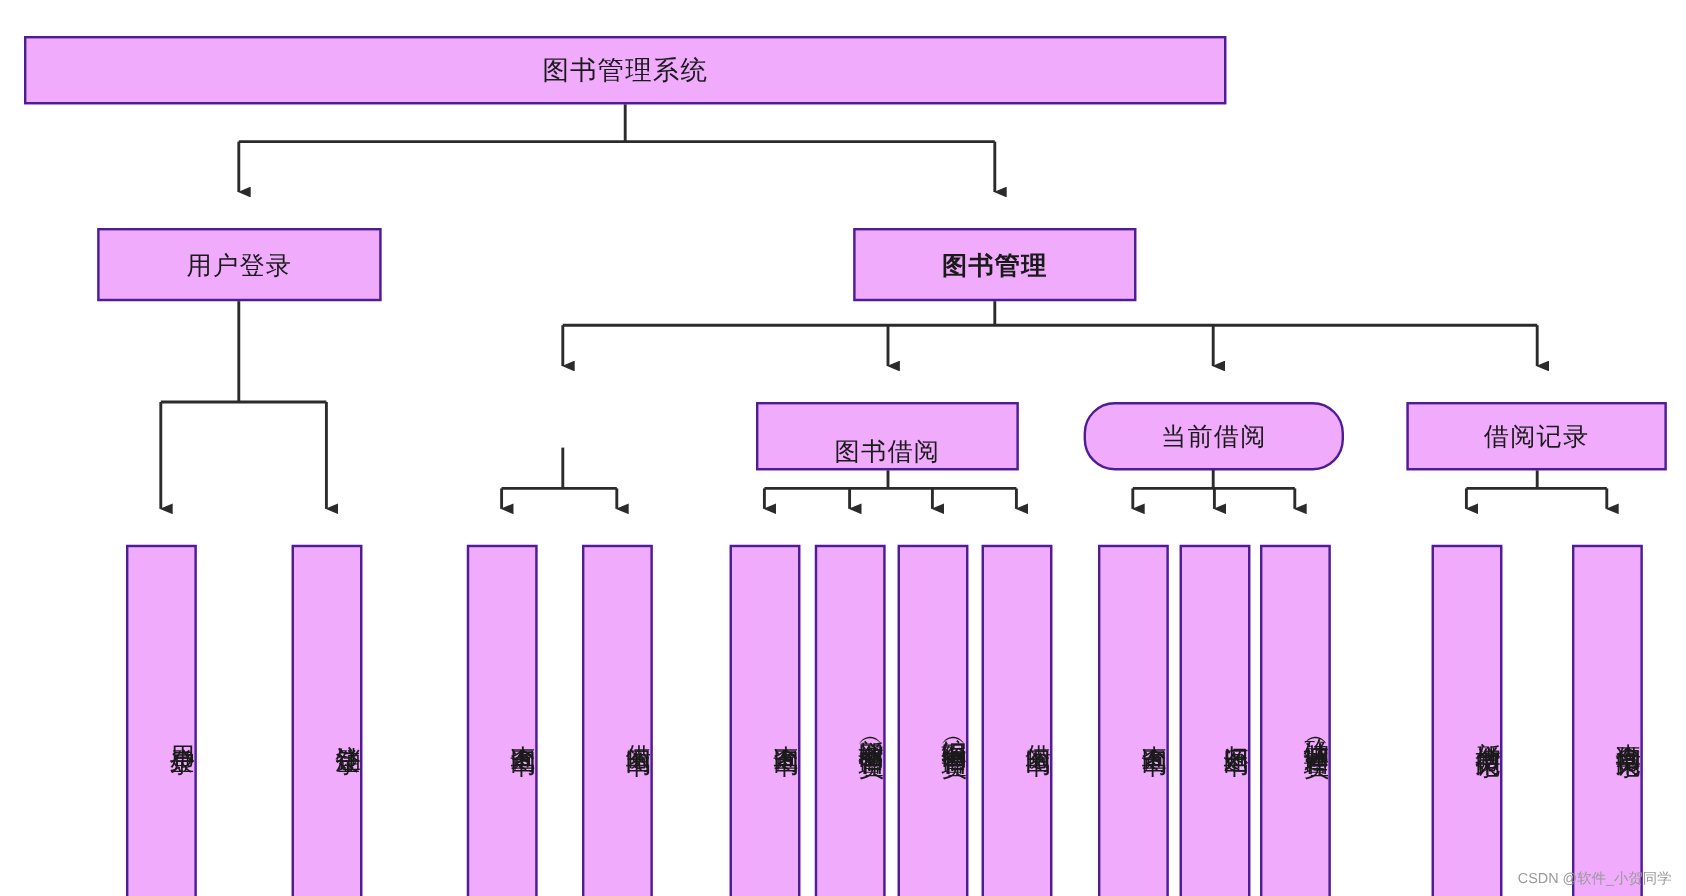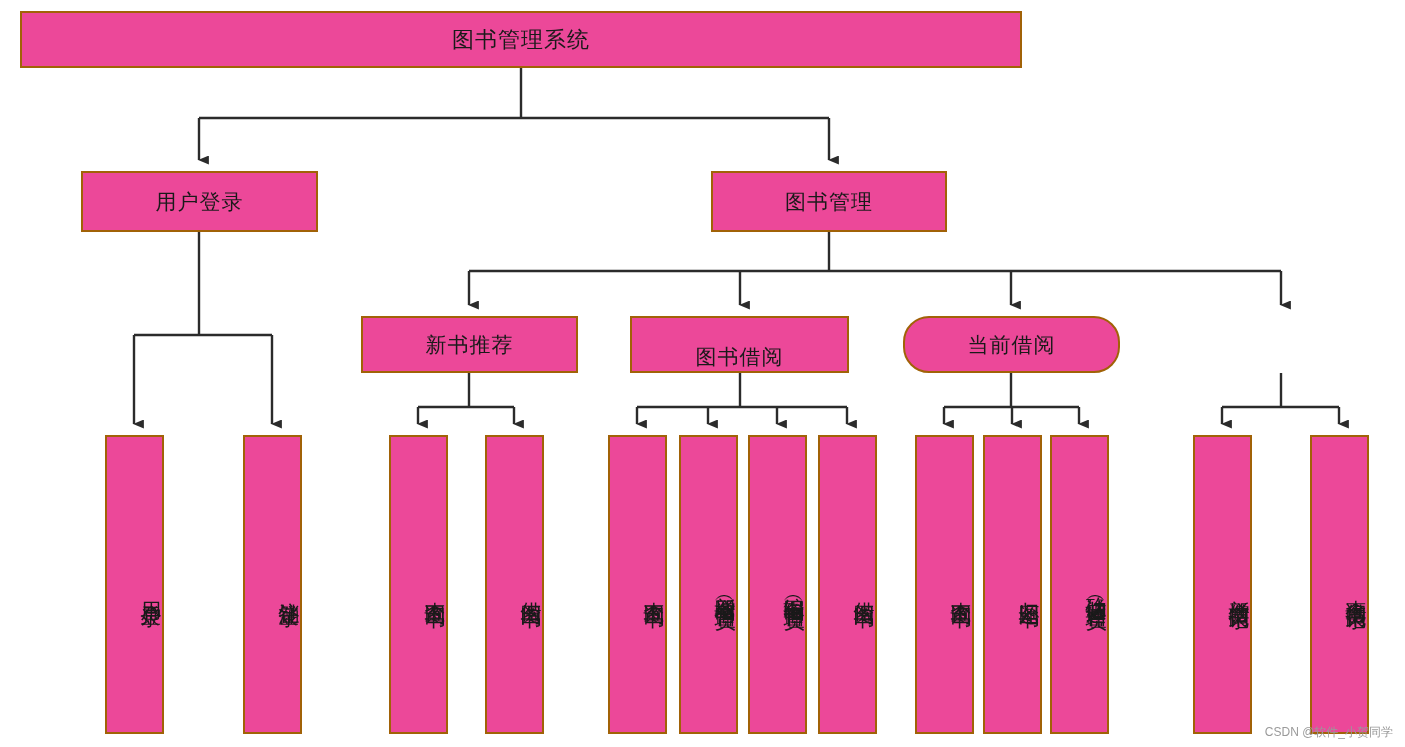--- a/index.html
+++ b/index.html
@@ -21,27 +21,28 @@
     position: absolute;
     left: 0;
     top: 0;
     width: 1405px;
     height: 747px;
     pointer-events: none;
   }
   .node {
     position: absolute;
     box-sizing: border-box;
-    border: 2px solid #a16207;
-    background: #ec4899;
+    border: 2px solid #4c1d95;
+    background: #f0abfc;
     display: flex;
     align-items: center;
     justify-content: center;
     color: #1a1a1a;
     z-index: 2;
+    margin-top: 19px;
   }
   .node.horiz {
     font-size: 21px;
     letter-spacing: 1px;
   }
   .node.horiz.title {
     font-size: 22px;
   }
   .node.vert {
     writing-mode: vertical-rl;
@@ -123,32 +124,32 @@
     </g>
   </svg>
 
   <div class="node horiz title" style="left:20px; top:11px; width:1002px; height:57px;">
     <span>图书管理系统</span>
   </div>
 
   <div class="node horiz" style="left:81px; top:171px; width:237px; height:61px;">
     <span>用户登录</span>
   </div>
-  <div class="node horiz" style="left:711px; top:171px; width:236px; height:61px;">
+  <div class="node horiz" style="left:711px; top:171px; width:236px; height:61px;font-weight:bold;">
     <span>图书管理</span>
   </div>
 
-  <div class="node horiz" style="left:361px; top:316px; width:217px; height:57px;">
-    <span>新书推荐</span>
-  </div>
   <div class="node horiz" style="left:630px; top:316px; width:219px; height:57px;align-items:flex-end;">
     <span>图书借阅</span>
   </div>
   <div class="node horiz" style="left:903px; top:316px; width:217px; height:57px;border-radius:26px;">
     <span>当前借阅</span>
+  </div>
+  <div class="node horiz" style="left:1172px; top:316px; width:217px; height:57px;">
+    <span>借阅记录</span>
   </div>
 
   <div class="node vert" style="left:105px; top:435px; width:59px; height:299px;">
     <span class="vlabel">用户登录</span>
   </div>
   <div class="node vert" style="left:243px; top:435px; width:59px; height:299px;">
     <span class="vlabel">注销登录</span>
   </div>
   <div class="node vert" style="left:389px; top:435px; width:59px; height:299px;">
     <span class="vlabel">查询图书</span>

